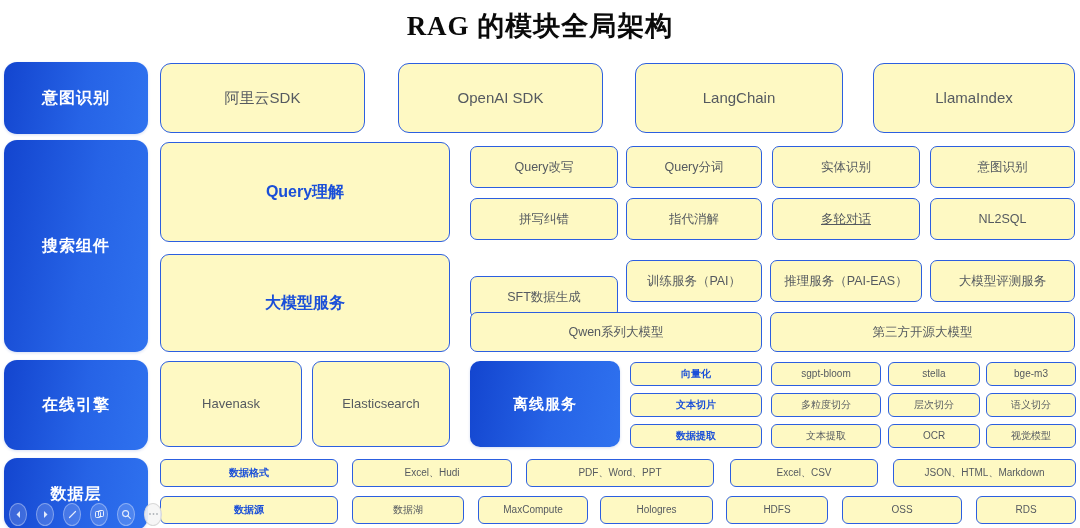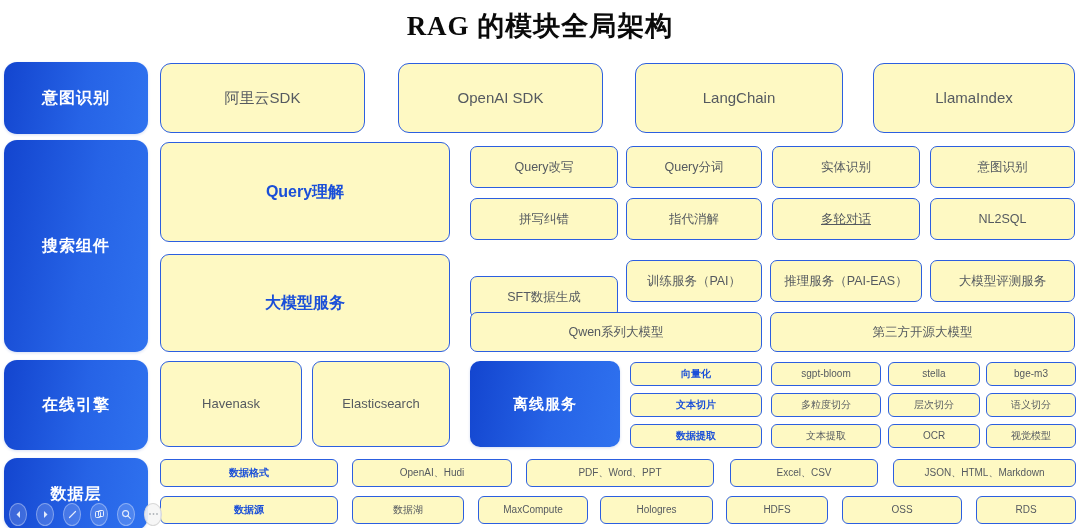--- a/index.html
+++ b/index.html
@@ -110,21 +110,21 @@
   <div class="box tiny" style="left:771px;top:393px;width:110px;height:24px;">多粒度切分</div>
   <div class="box tiny" style="left:888px;top:393px;width:92px;height:24px;">层次切分</div>
   <div class="box tiny" style="left:986px;top:393px;width:90px;height:24px;">语义切分</div>
 
   <div class="box tiny hdr" style="left:630px;top:424px;width:132px;height:24px;">数据提取</div>
   <div class="box tiny" style="left:771px;top:424px;width:110px;height:24px;">文本提取</div>
   <div class="box tiny" style="left:888px;top:424px;width:92px;height:24px;">OCR</div>
   <div class="box tiny" style="left:986px;top:424px;width:90px;height:24px;">视觉模型</div>
 
   <div class="box tiny hdr" style="left:160px;top:459px;width:178px;height:28px;">数据格式</div>
-  <div class="box tiny" style="left:352px;top:459px;width:160px;height:28px;">OpenAI、Hudi</div>
+  <div class="box tiny" style="left:352px;top:459px;width:160px;height:28px;">Excel、Hudi</div>
   <div class="box tiny" style="left:526px;top:459px;width:188px;height:28px;">PDF、Word、PPT</div>
   <div class="box tiny" style="left:730px;top:459px;width:148px;height:28px;">Excel、CSV</div>
   <div class="box tiny" style="left:893px;top:459px;width:183px;height:28px;">JSON、HTML、Markdown</div>
 
   <div class="box tiny hdr" style="left:160px;top:496px;width:178px;height:28px;">数据源</div>
   <div class="box tiny" style="left:352px;top:496px;width:112px;height:28px;">数据湖</div>
   <div class="box tiny" style="left:478px;top:496px;width:110px;height:28px;">MaxCompute</div>
   <div class="box tiny" style="left:600px;top:496px;width:113px;height:28px;">Hologres</div>
   <div class="box tiny" style="left:726px;top:496px;width:102px;height:28px;">HDFS</div>
   <div class="box tiny" style="left:842px;top:496px;width:120px;height:28px;">OSS</div>

